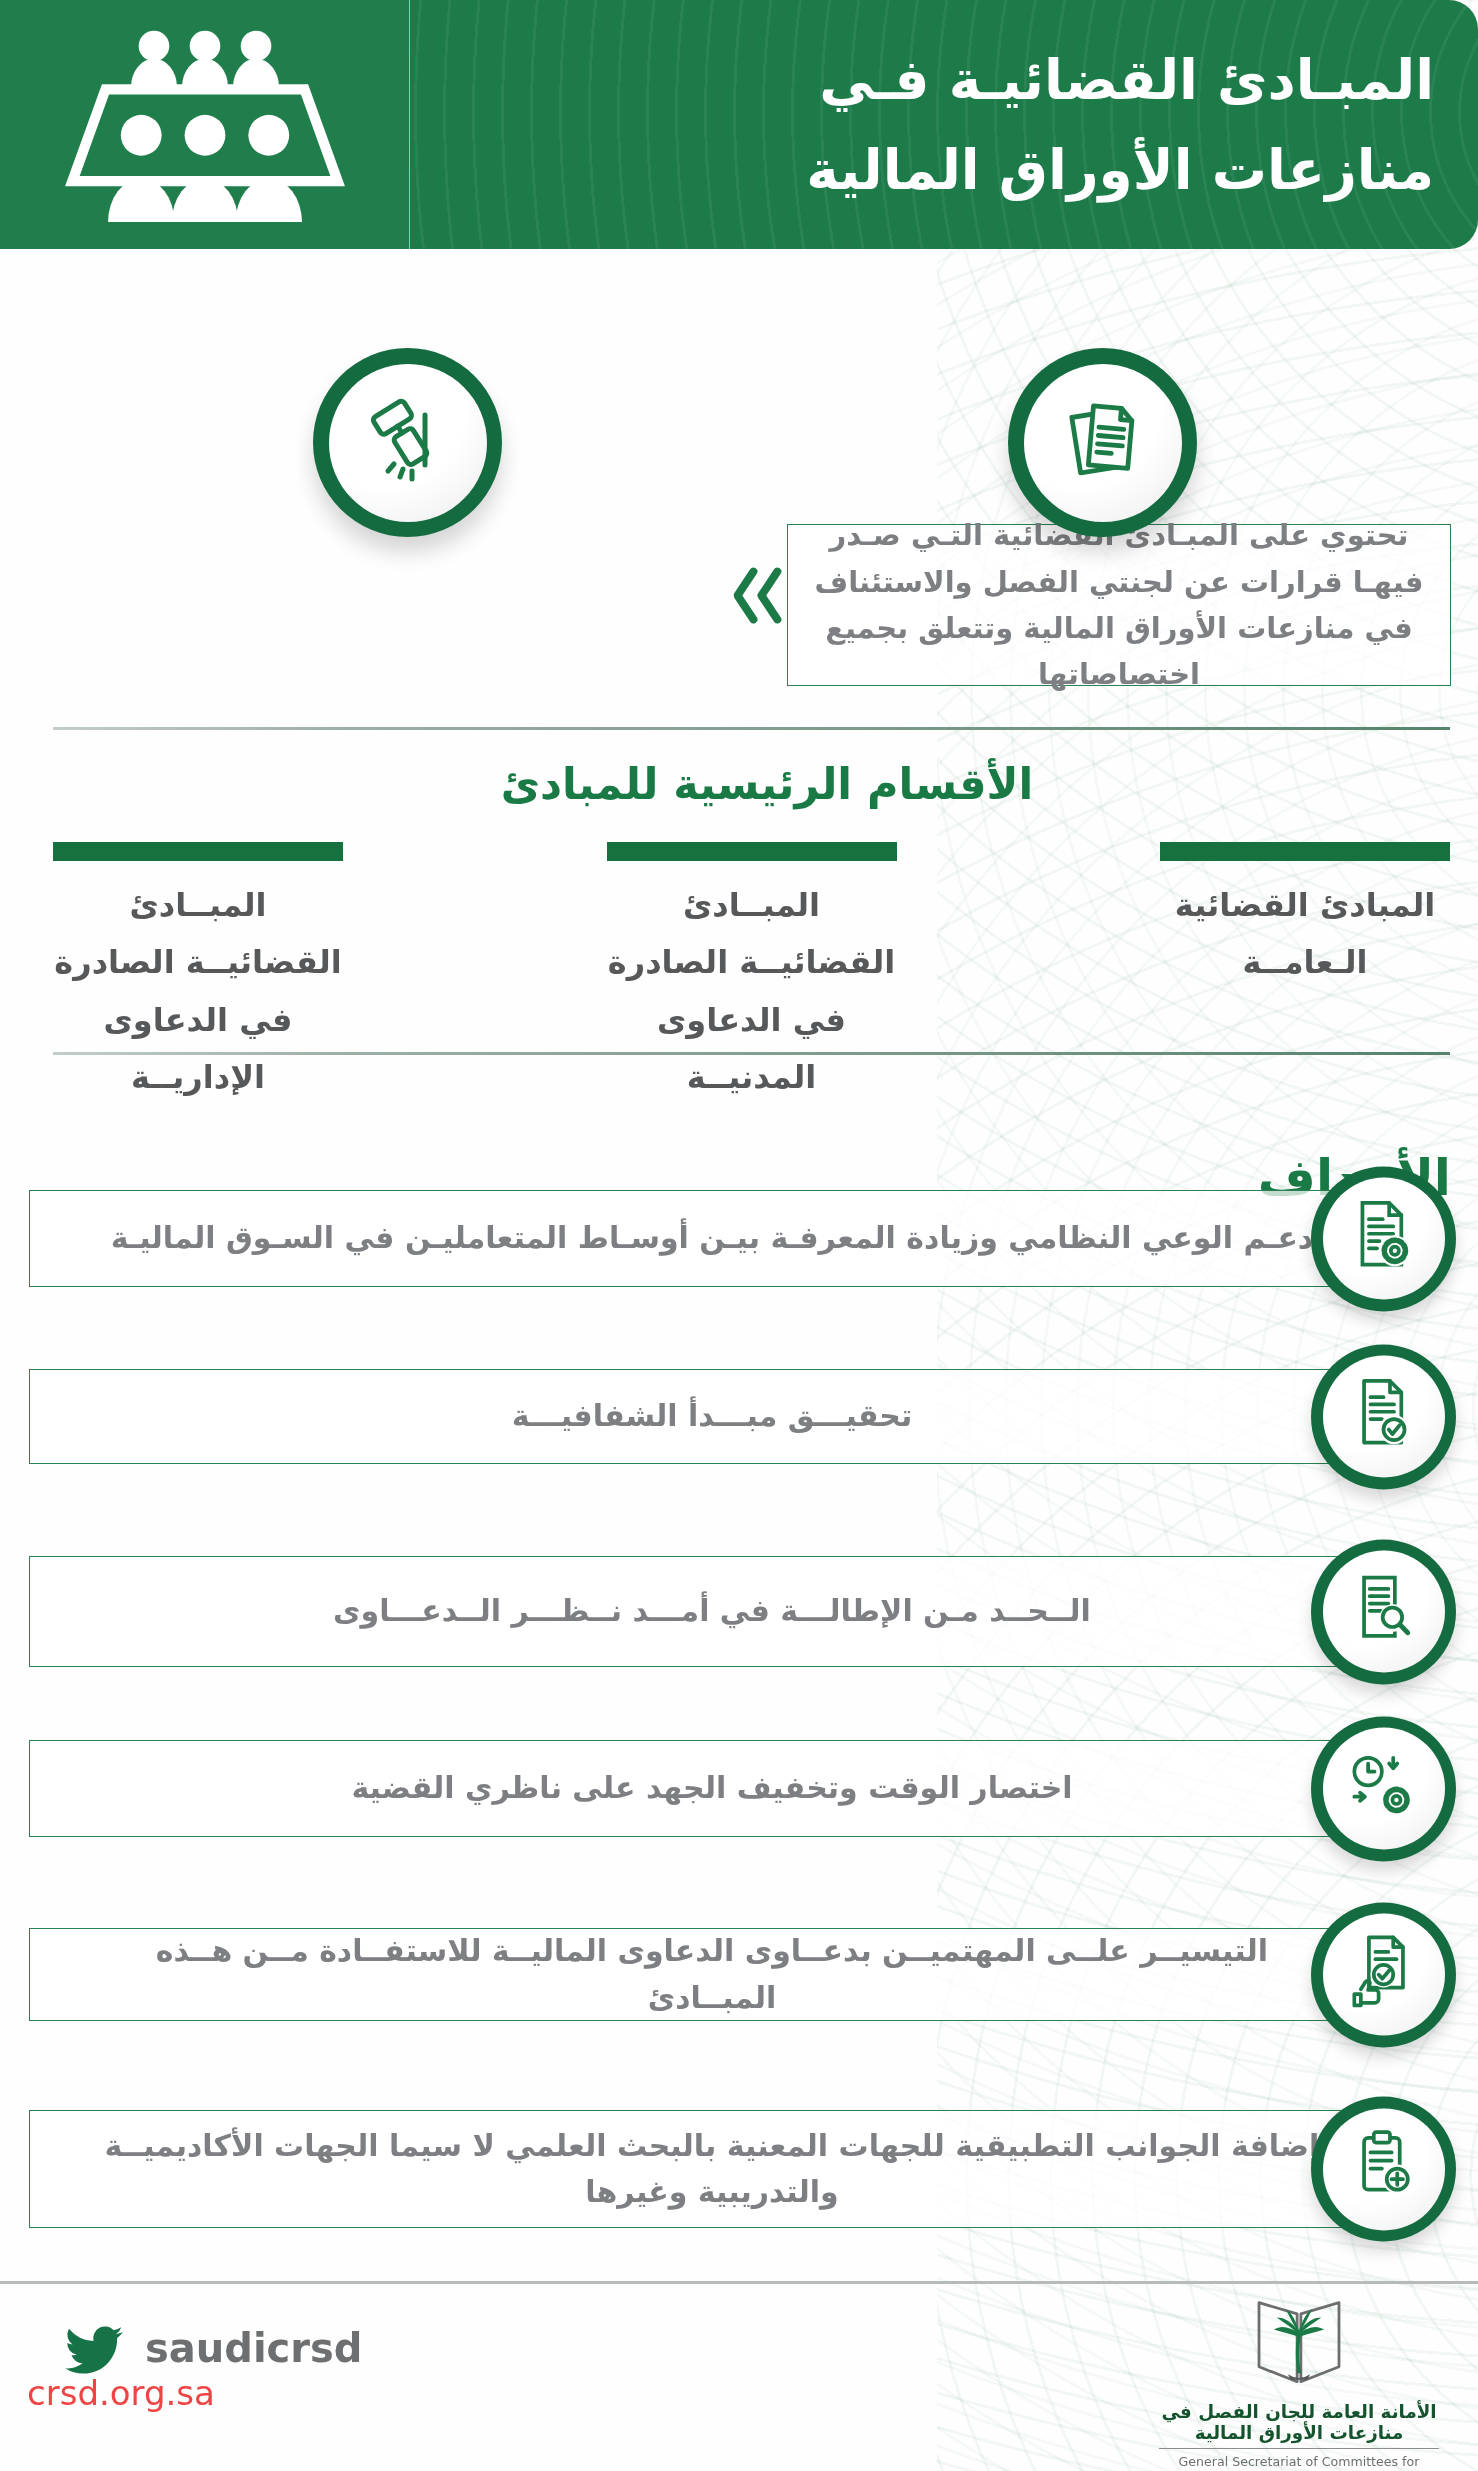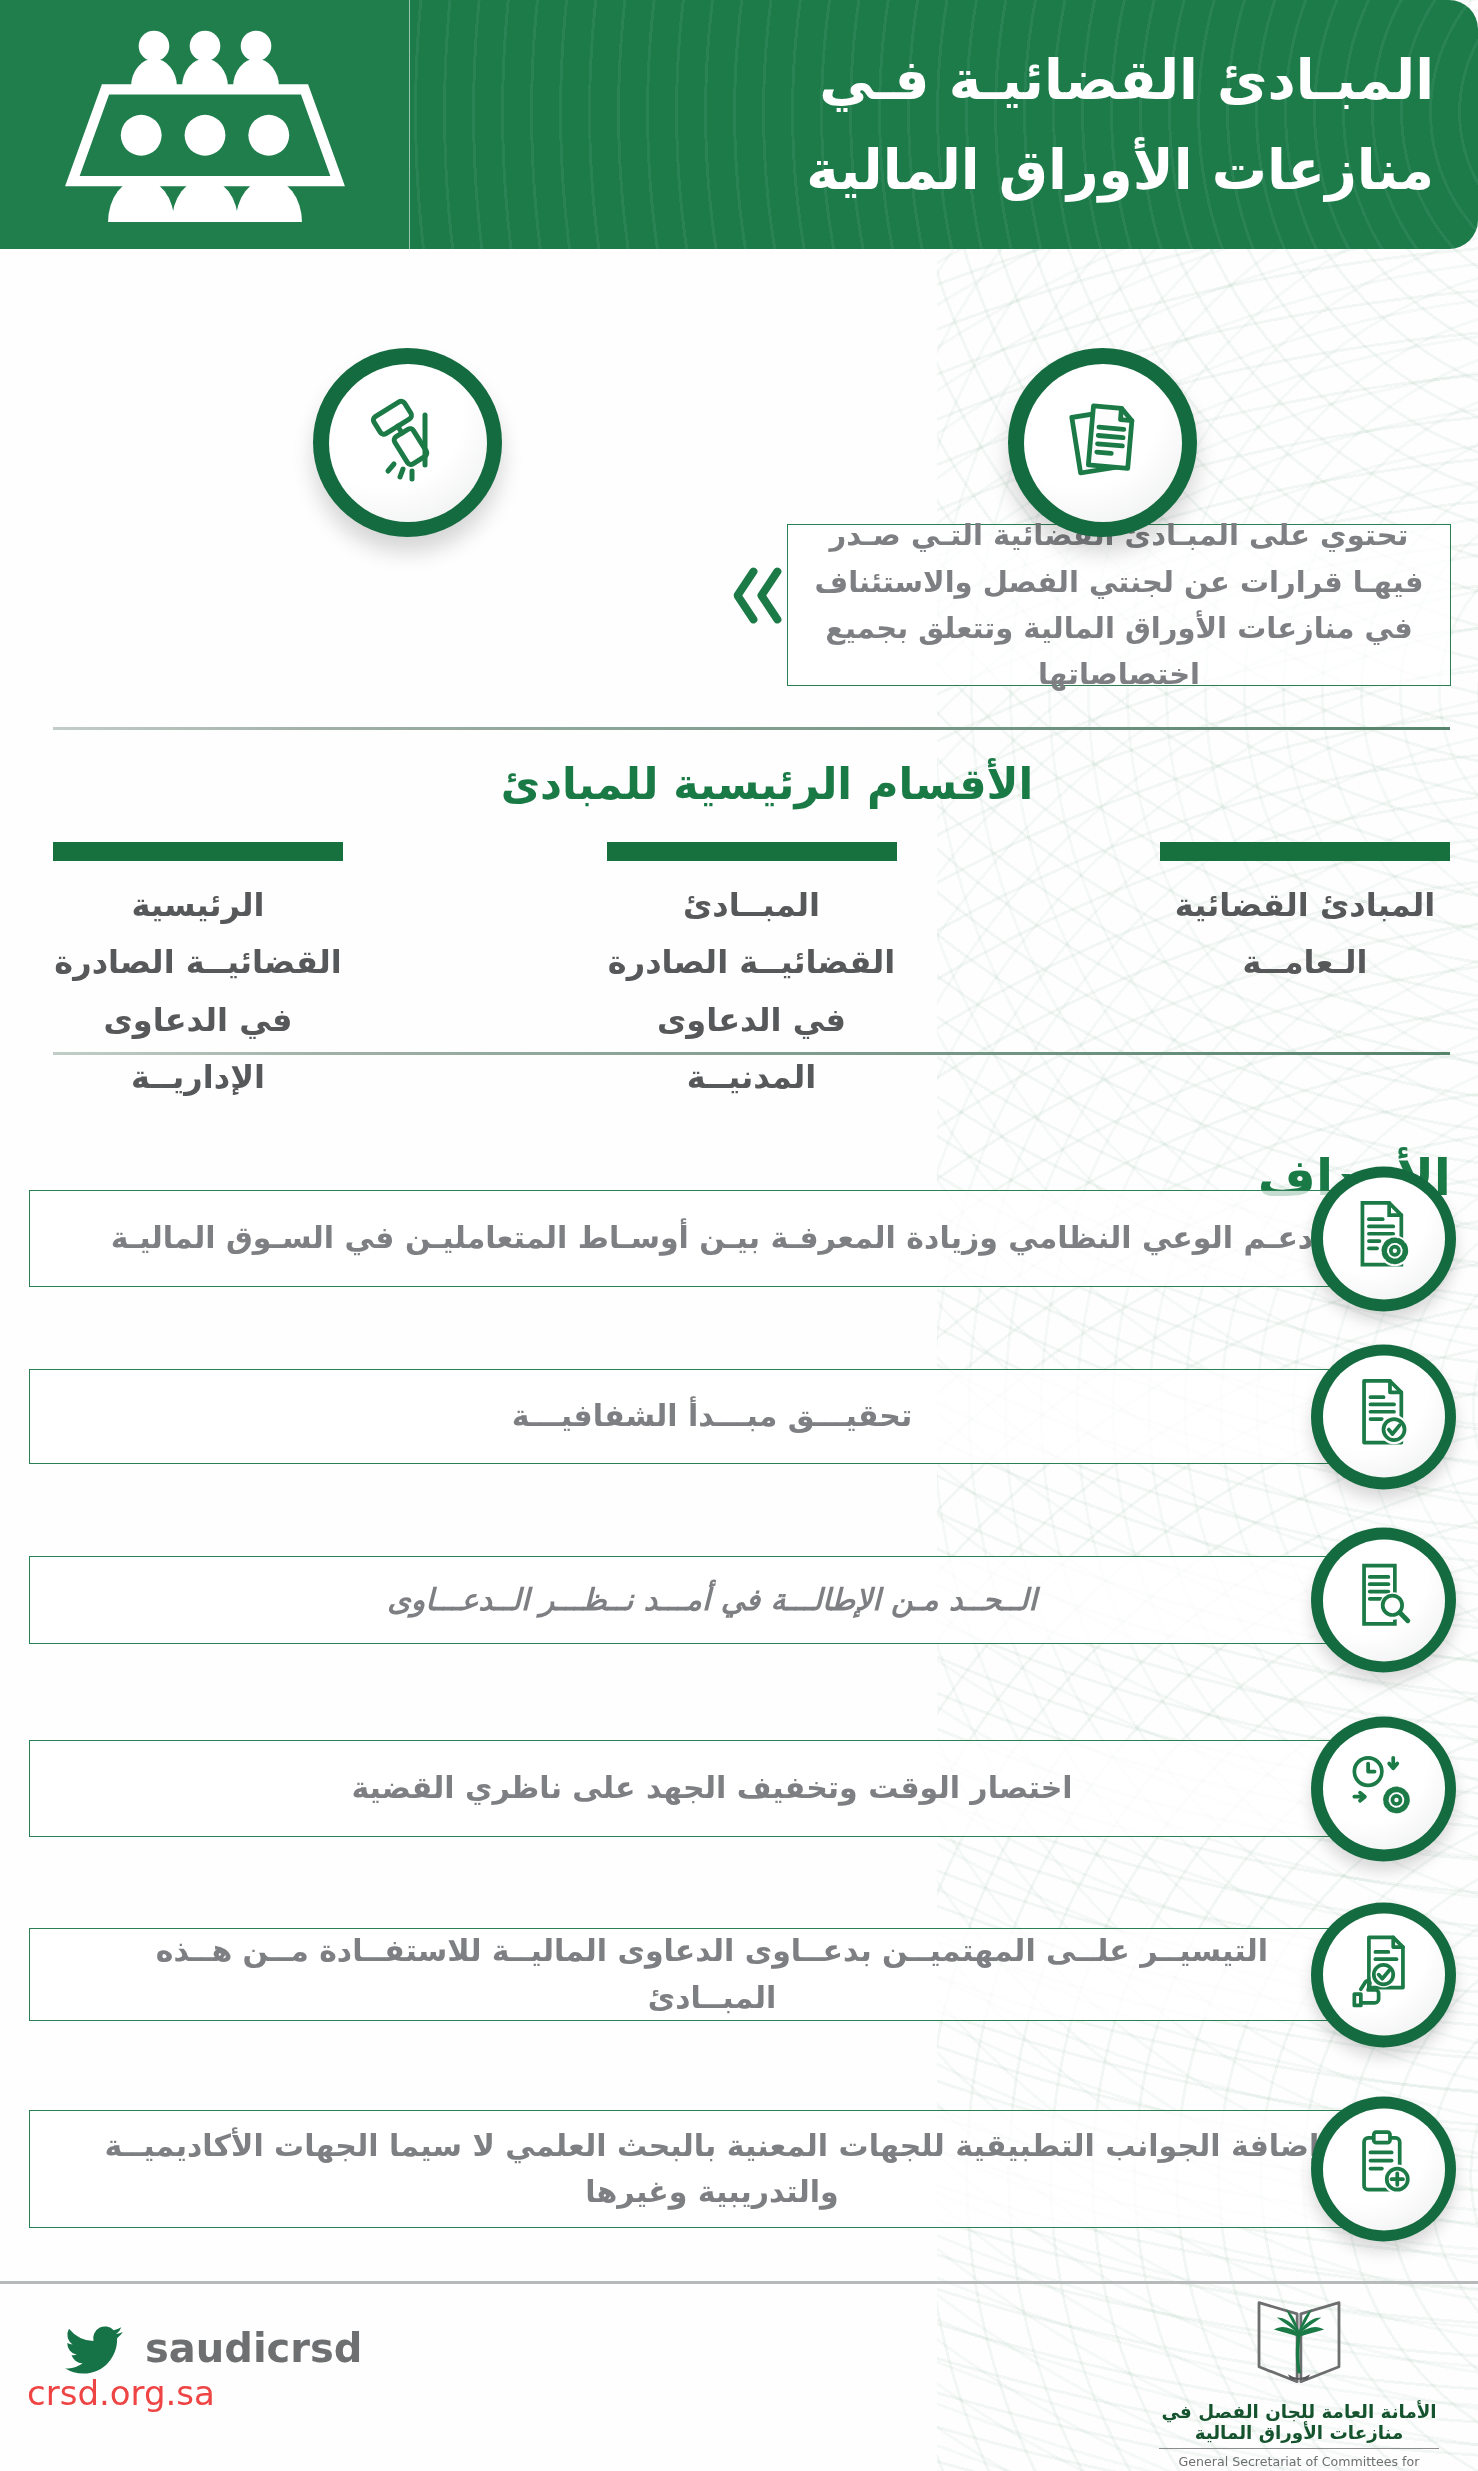--- a/index.html
+++ b/index.html
@@ -165,21 +165,21 @@
     <div class="column">
       <div class="bar"></div>
       <div class="label">المبادئ القضائية الـعامــة</div>
     </div>
     <div class="column">
       <div class="bar"></div>
       <div class="label">المبــادئ القضائيــة الصادرة في الدعاوى المدنيــة</div>
     </div>
     <div class="column">
       <div class="bar"></div>
-      <div class="label">الرئيسية القضائيــة الصادرة في الدعاوى الإداريــة</div>
+      <div class="label">المبــادئ القضائيــة الصادرة في الدعاوى الإداريــة</div>
     </div>
   </div>
 
   <div class="divider" style="top:1052px;"></div>
 
   <div class="objectives-title">الأهداف</div>
 
   <div class="obj-row" style="top:1190px;height:97px;">
     <div class="obj-box">
       <span>دعـم الوعي النظامي وزيادة المعرفـة بيـن أوسـاط المتعامليـن في السـوق الماليـة</span>
@@ -220,21 +220,21 @@
               <line x1="34" y1="55" x2="48" y2="55"></line>
             <circle cx="63" cy="68" r="18" fill="#fdfdfd" stroke="none"></circle>
             <circle cx="63" cy="68" r="13"></circle>
             <path d="M56.5 68l4.5 5.5 9-11"></path>
           </svg>
         </span>
       </div>
     </div>
   </div>
 
-  <div class="obj-row" style="top:1556px;height:88px;font-style:italic;">
+  <div class="obj-row" style="top:1556px;height:111px;">
     <div class="obj-box">
       <span>الــحــد مـن الإطالـــة في أمـــد نــظـــر الــدعـــاوى</span>
     </div>
     <div class="obj-circle">
       <div class="inner">
         <span>
           <svg width="81" height="81" viewBox="0 0 100 100" fill="none" stroke="#1b7a46" stroke-width="4.6" stroke-linecap="round">
             <path d="M26 10h38v72H26z"></path>
             <line x1="33" y1="24" x2="56" y2="24"></line>
               <line x1="33" y1="33" x2="56" y2="33"></line>

